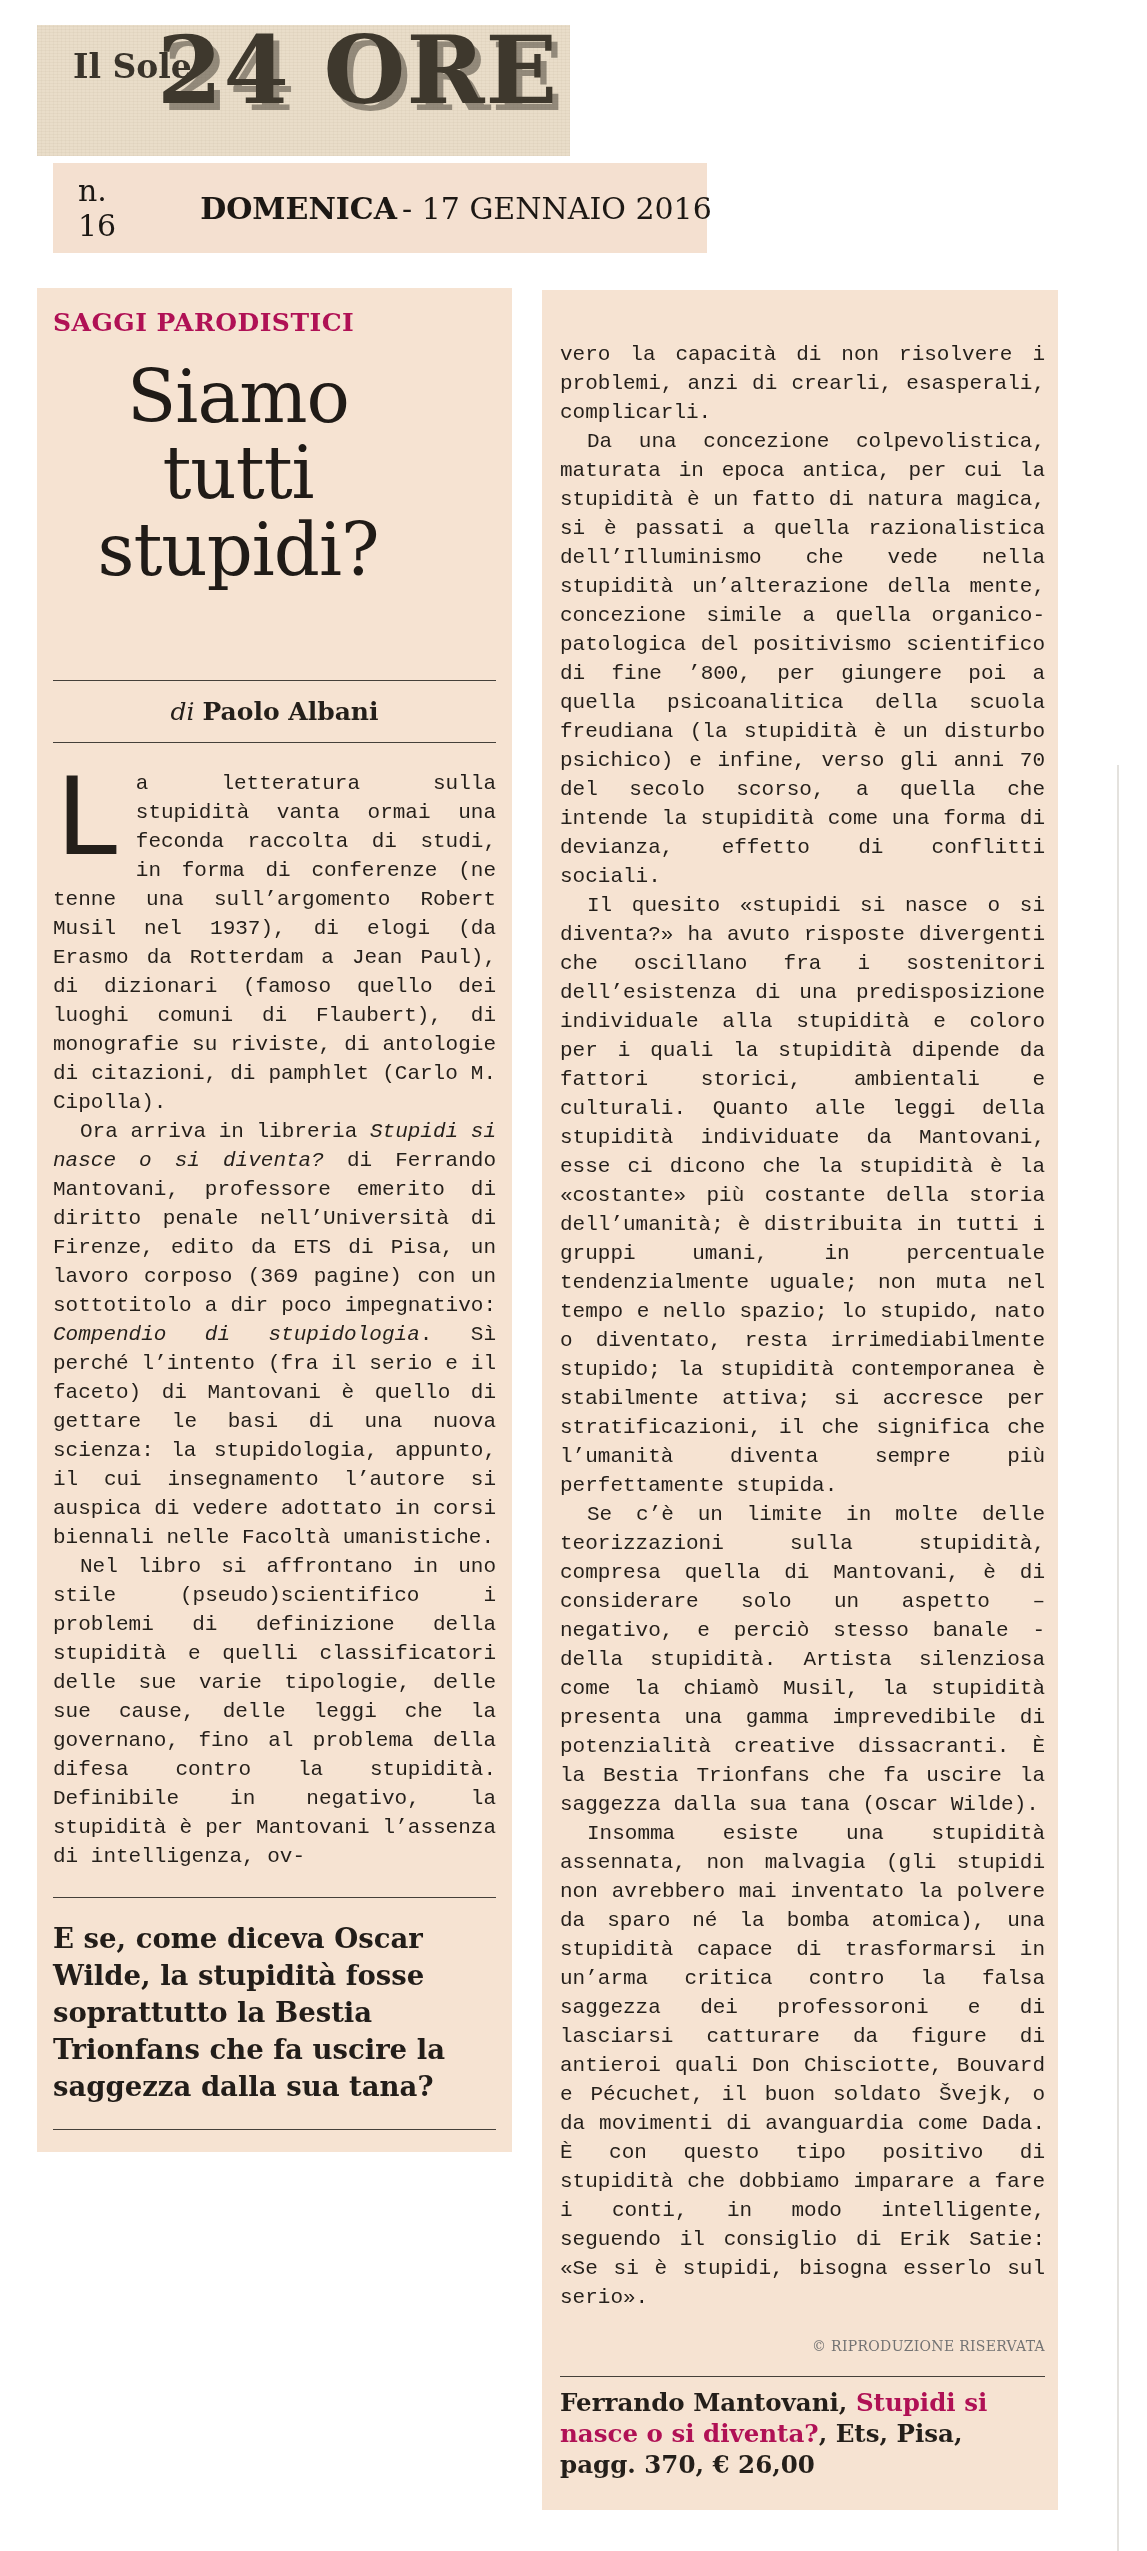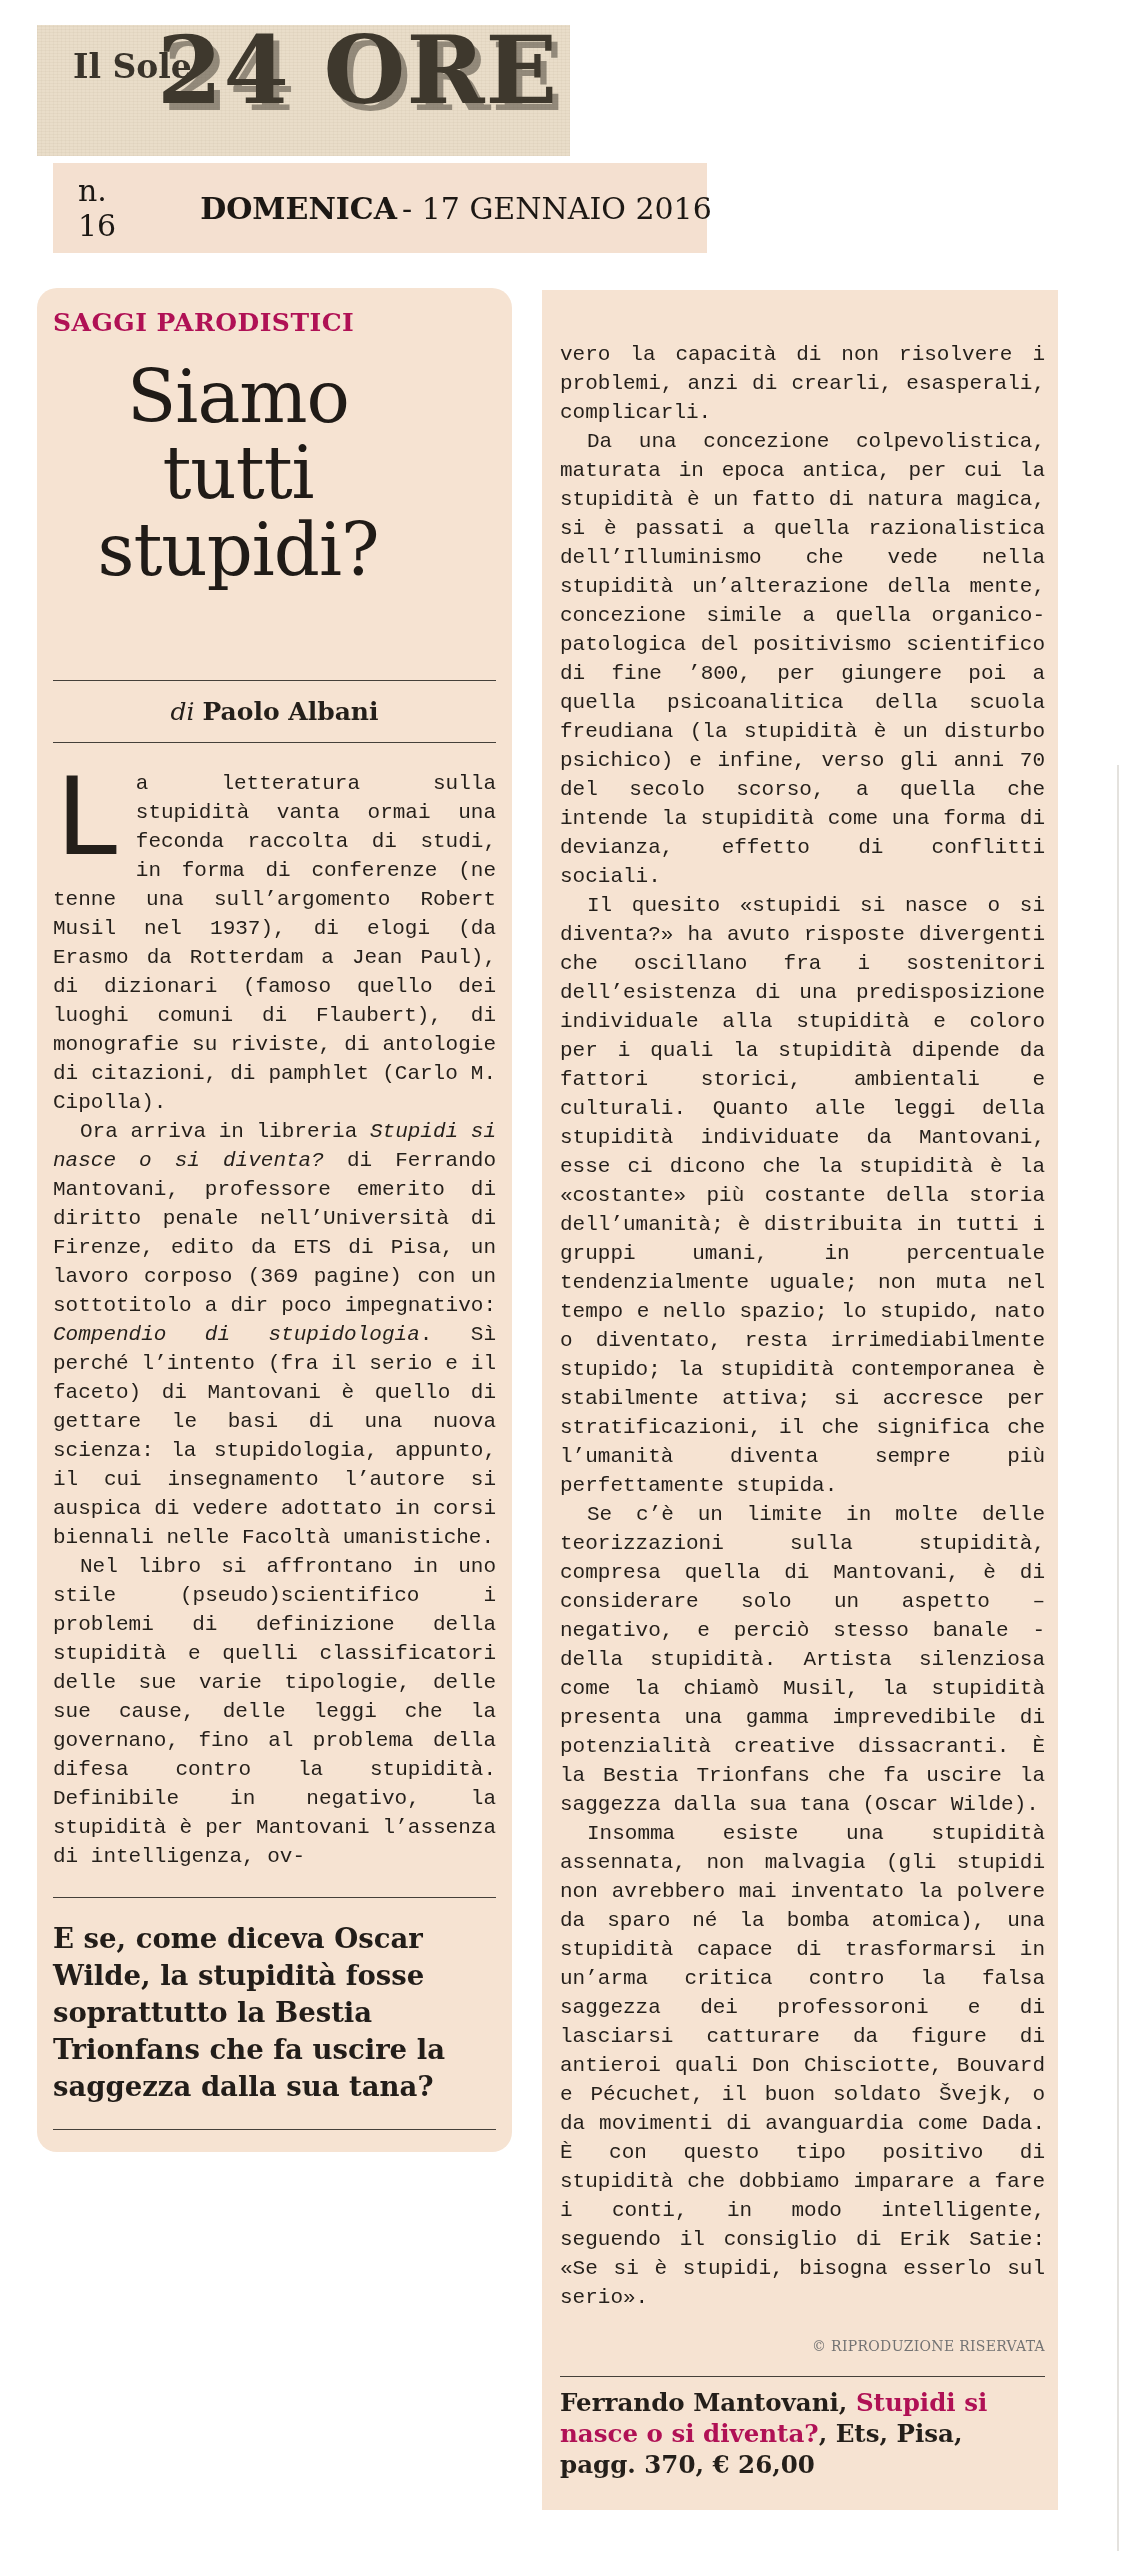--- a/index.html
+++ b/index.html
@@ -34,21 +34,21 @@
     background:var(--datebar_bg,#f4e0d0);
     display:flex;align-items:center;font-size:30px;color:#1c1814;
   }
   .dateline .issue{margin-left:25px;font-weight:normal;}
   .dateline .sep{width:1px;height:44px;background:#4a443e;margin:0 42px;}
   .dateline .day{font-weight:bold;}
   .dateline .date{font-weight:normal;margin-left:5px;white-space:pre;}
 
   
   .col{position:absolute;background:var(--panel_bg,#f6e3d2);overflow:hidden;}
-  .col-left{left:37px;top:288px;width:475px;height:1864px;padding:20px 16px 0 16px;border-radius:20px;}
+  .col-left{left:37px;top:288px;width:475px;height:1864px;padding:20px 16px 0 16px;}
   .col-right{left:542px;top:290px;width:516px;height:2220px;padding:24px 13px 0 18px;}
 
   .kicker{color:var(--accent,#b01155);font-weight:bold;font-size:25px;letter-spacing:.5px;}
   .title{
     font-size:72px;line-height:1.06;font-weight:normal;margin:22px 0 0 0;
     max-width:370px;color:#201b17;letter-spacing:-1px;text-align:center;
   }
   .rule{border:none;border-top:1px solid #45403a;margin:0;}
   .rule-title{margin-top:92px;}
   .byline{margin-top:16px;font-size:25px;text-align:center;}

